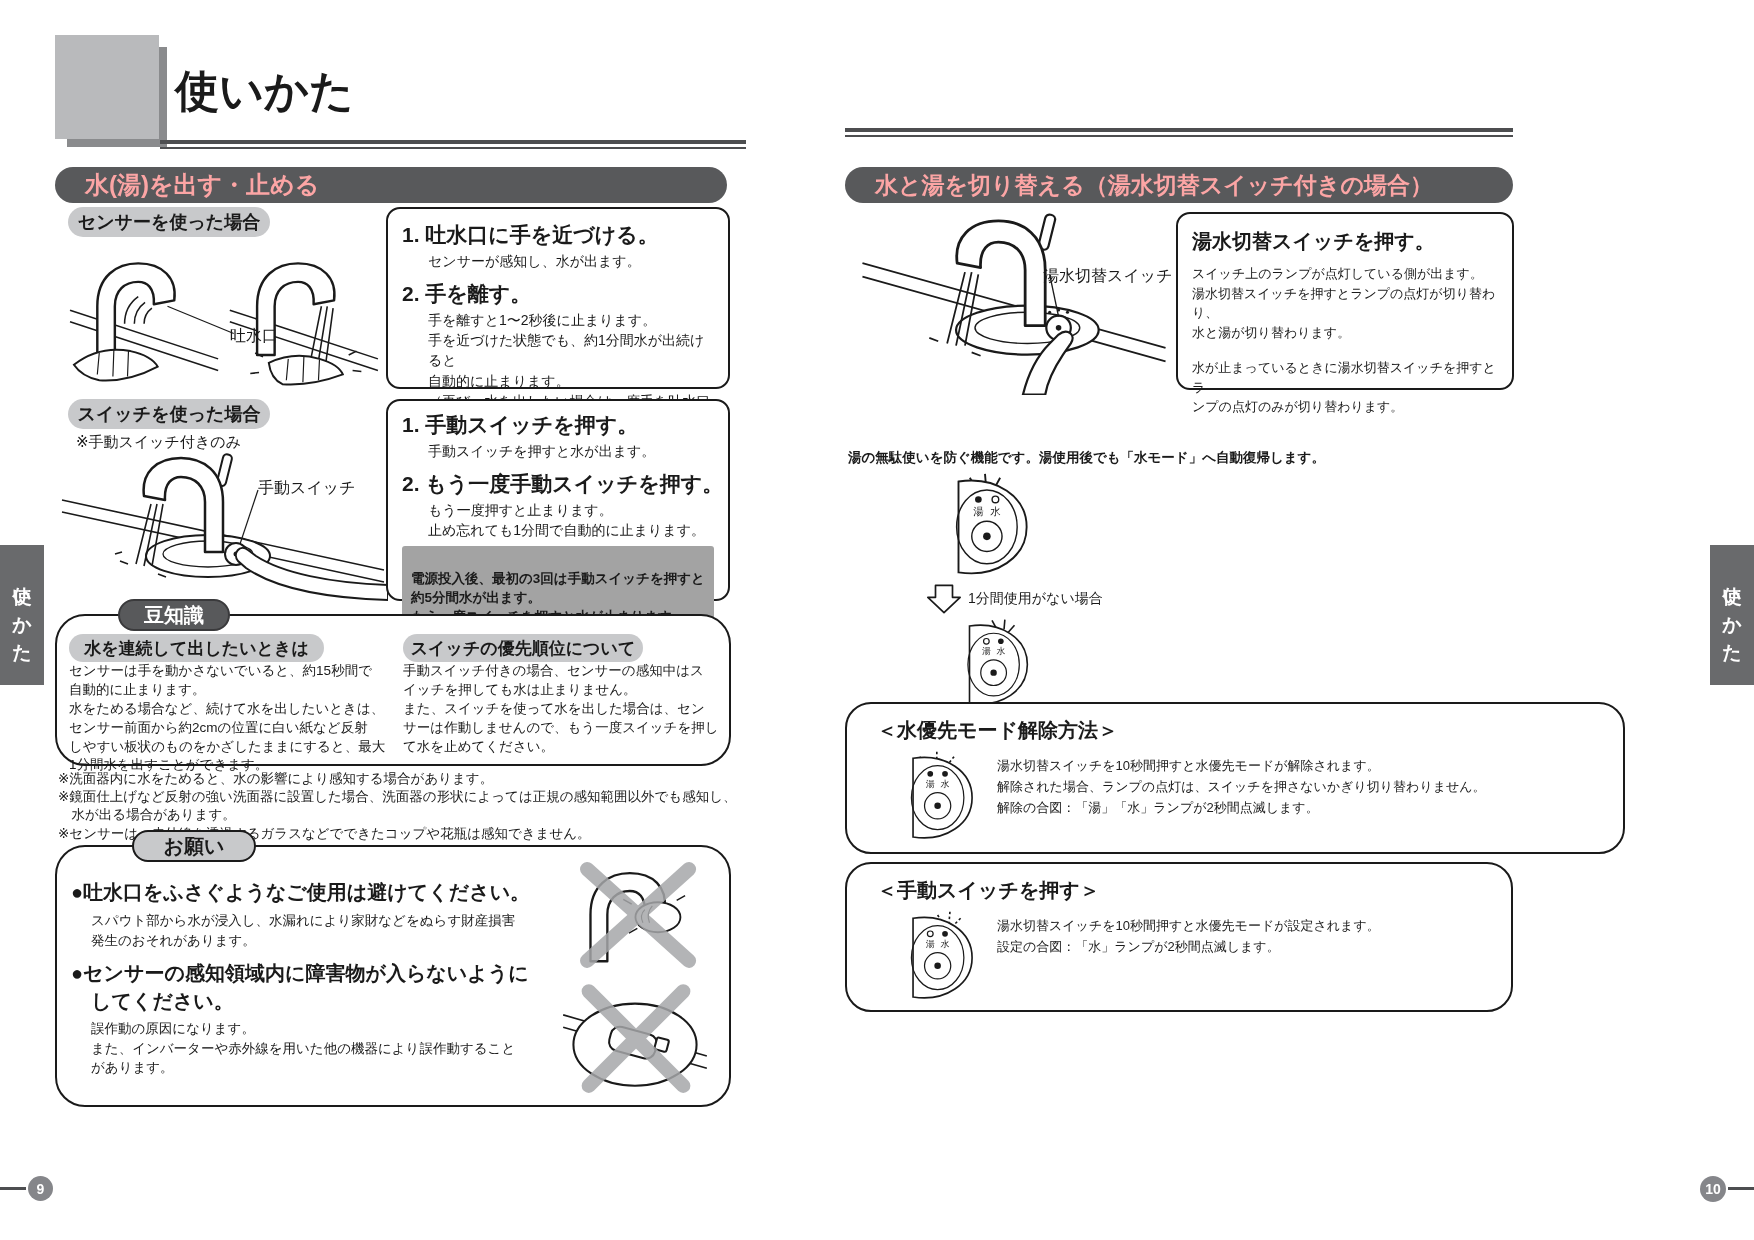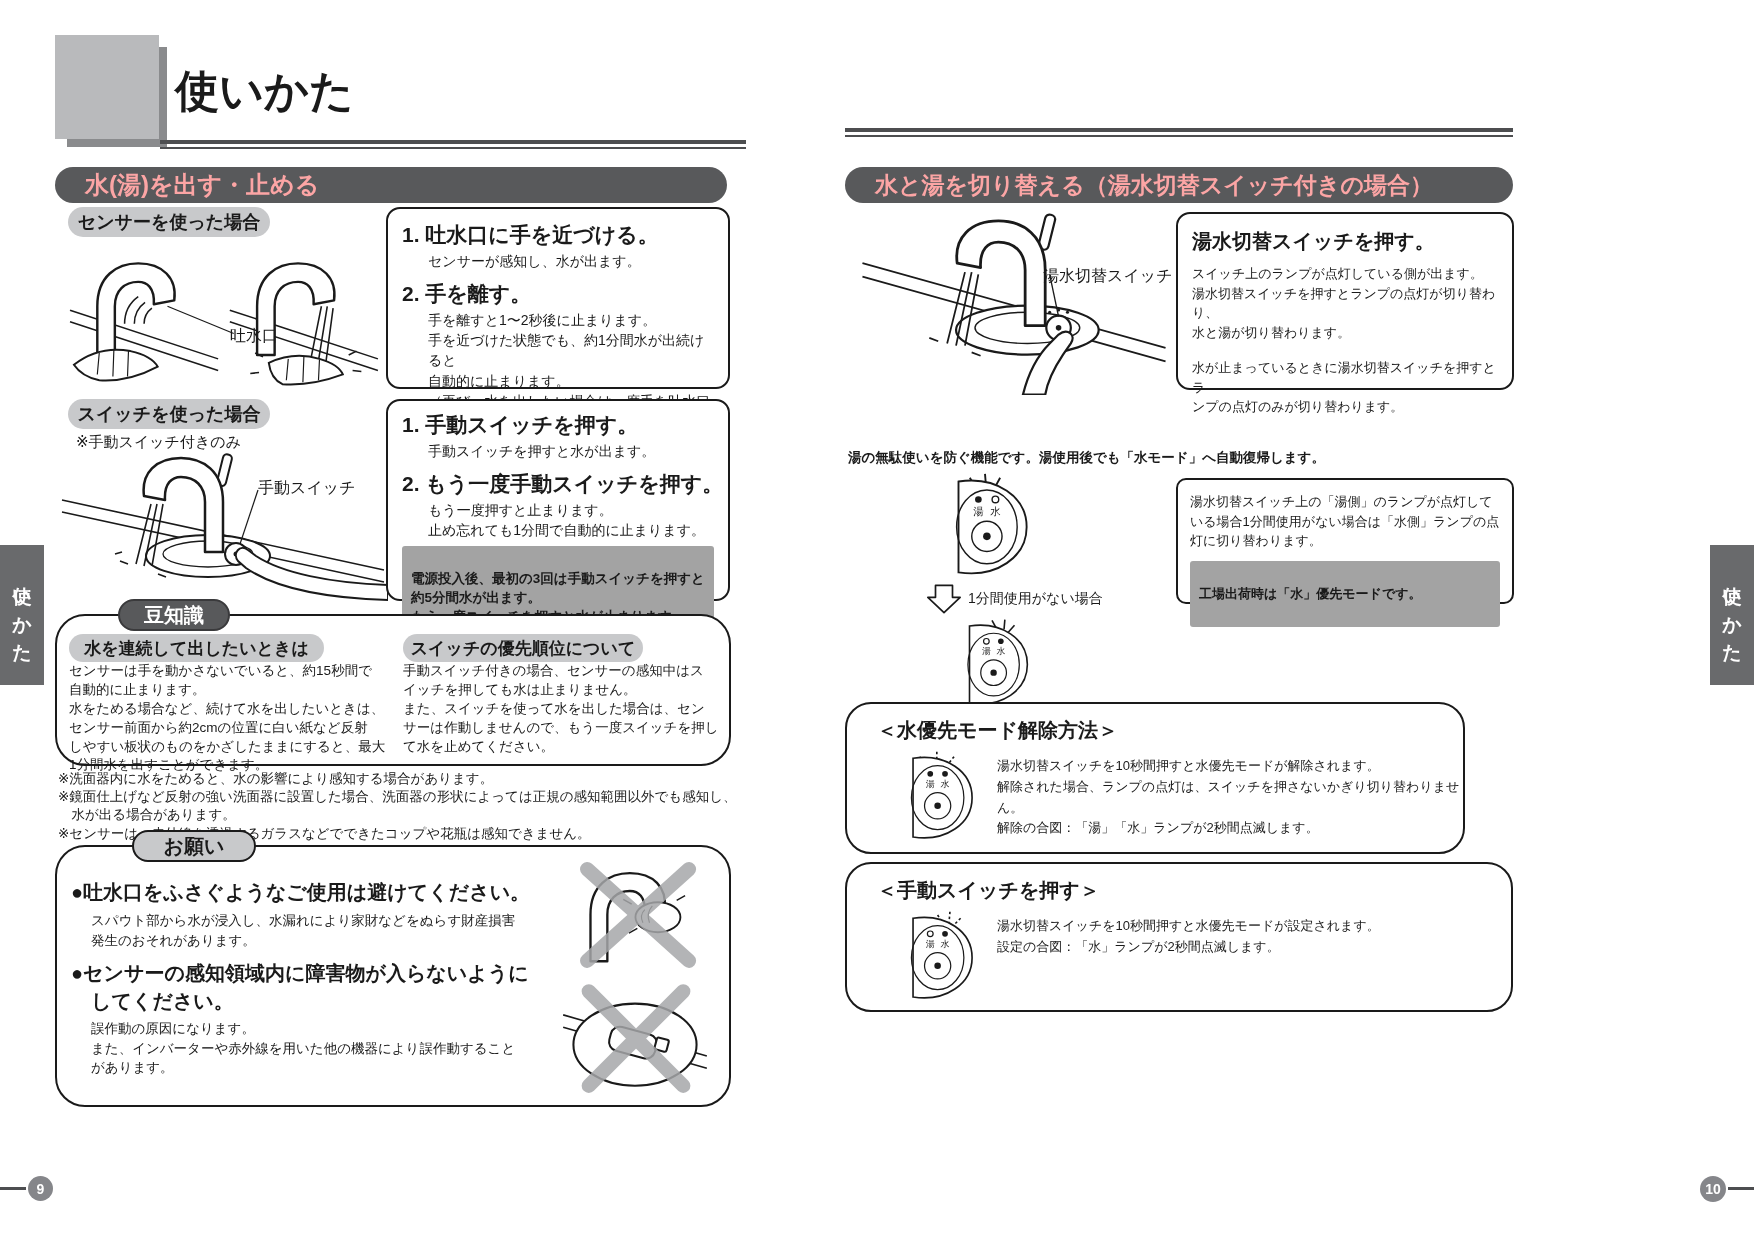--- a/index.html
+++ b/index.html
@@ -242,28 +242,22 @@
     <path d="M22,10 C62,4 94,26 94,58 C94,90 62,112 22,106 Z" fill="#fff" stroke="#1a1a1a" stroke-width="2"></path>
     <ellipse cx="52" cy="58" rx="32" ry="39" fill="none" stroke="#1a1a1a" stroke-width="1.5"></ellipse>
     <circle cx="52" cy="68" r="16" fill="none" stroke="#1a1a1a" stroke-width="1.5"></circle>
     <circle cx="52" cy="68" r="4" fill="#1a1a1a"></circle>
     <circle cx="43" cy="29" r="3.5" fill="#fff" stroke="#1a1a1a" stroke-width="1.5"></circle>
     <circle cx="61" cy="29" r="3.5" fill="#1a1a1a"></circle>
     <text x="43" y="45" font-size="11" text-anchor="middle">湯</text>
     <text x="61" y="45" font-size="11" text-anchor="middle">水</text>
   </svg>
 
-  <div class="abs stepbox" style="left:1176px;top:478px;width:338px;height:126px;border-radius:10px;padding:12px;">
-    <div class="pre" style="font-size:13px;line-height:1.5;">湯水切替スイッチ上の「湯側」のランプが点灯して
-いる場合1分間使用がない場合は「水側」ランプの点
-灯に切り替わります。</div>
-    <div class="graynote" style="margin-top:10px;font-size:13px;">工場出荷時は「水」優先モードです。</div>
-  </div>
-
-  <div class="abs bigbox" style="left:845px;top:702px;width:620px;height:152px;border-radius:26px;text-decoration:underline;">
+
+  <div class="abs bigbox" style="left:845px;top:702px;width:780px;height:152px;border-radius:26px;text-decoration:underline;">
     <div class="abs" style="left:30px;top:13px;font-size:20px;font-weight:bold;">＜水優先モード解除方法＞</div>
     <svg class="abs" style="left:48px;top:46px;" width="82" height="92" viewBox="0 0 100 112">
       <path d="M30,8 L38,18 M51,2 L51,14 M72,8 L64,18" stroke="#1a1a1a" stroke-width="2" stroke-dasharray="3,3" fill="none"></path>
       <path d="M22,10 C62,4 94,26 94,58 C94,90 62,112 22,106 Z" fill="#fff" stroke="#1a1a1a" stroke-width="2"></path>
       <ellipse cx="52" cy="58" rx="32" ry="39" fill="none" stroke="#1a1a1a" stroke-width="1.5"></ellipse>
       <circle cx="52" cy="68" r="16" fill="none" stroke="#1a1a1a" stroke-width="1.5"></circle>
       <circle cx="52" cy="68" r="4" fill="#1a1a1a"></circle>
       <circle cx="43" cy="29" r="3.5" fill="#1a1a1a"></circle>
       <circle cx="61" cy="29" r="3.5" fill="#1a1a1a"></circle>
       <text x="43" y="45" font-size="11" text-anchor="middle">湯</text>

